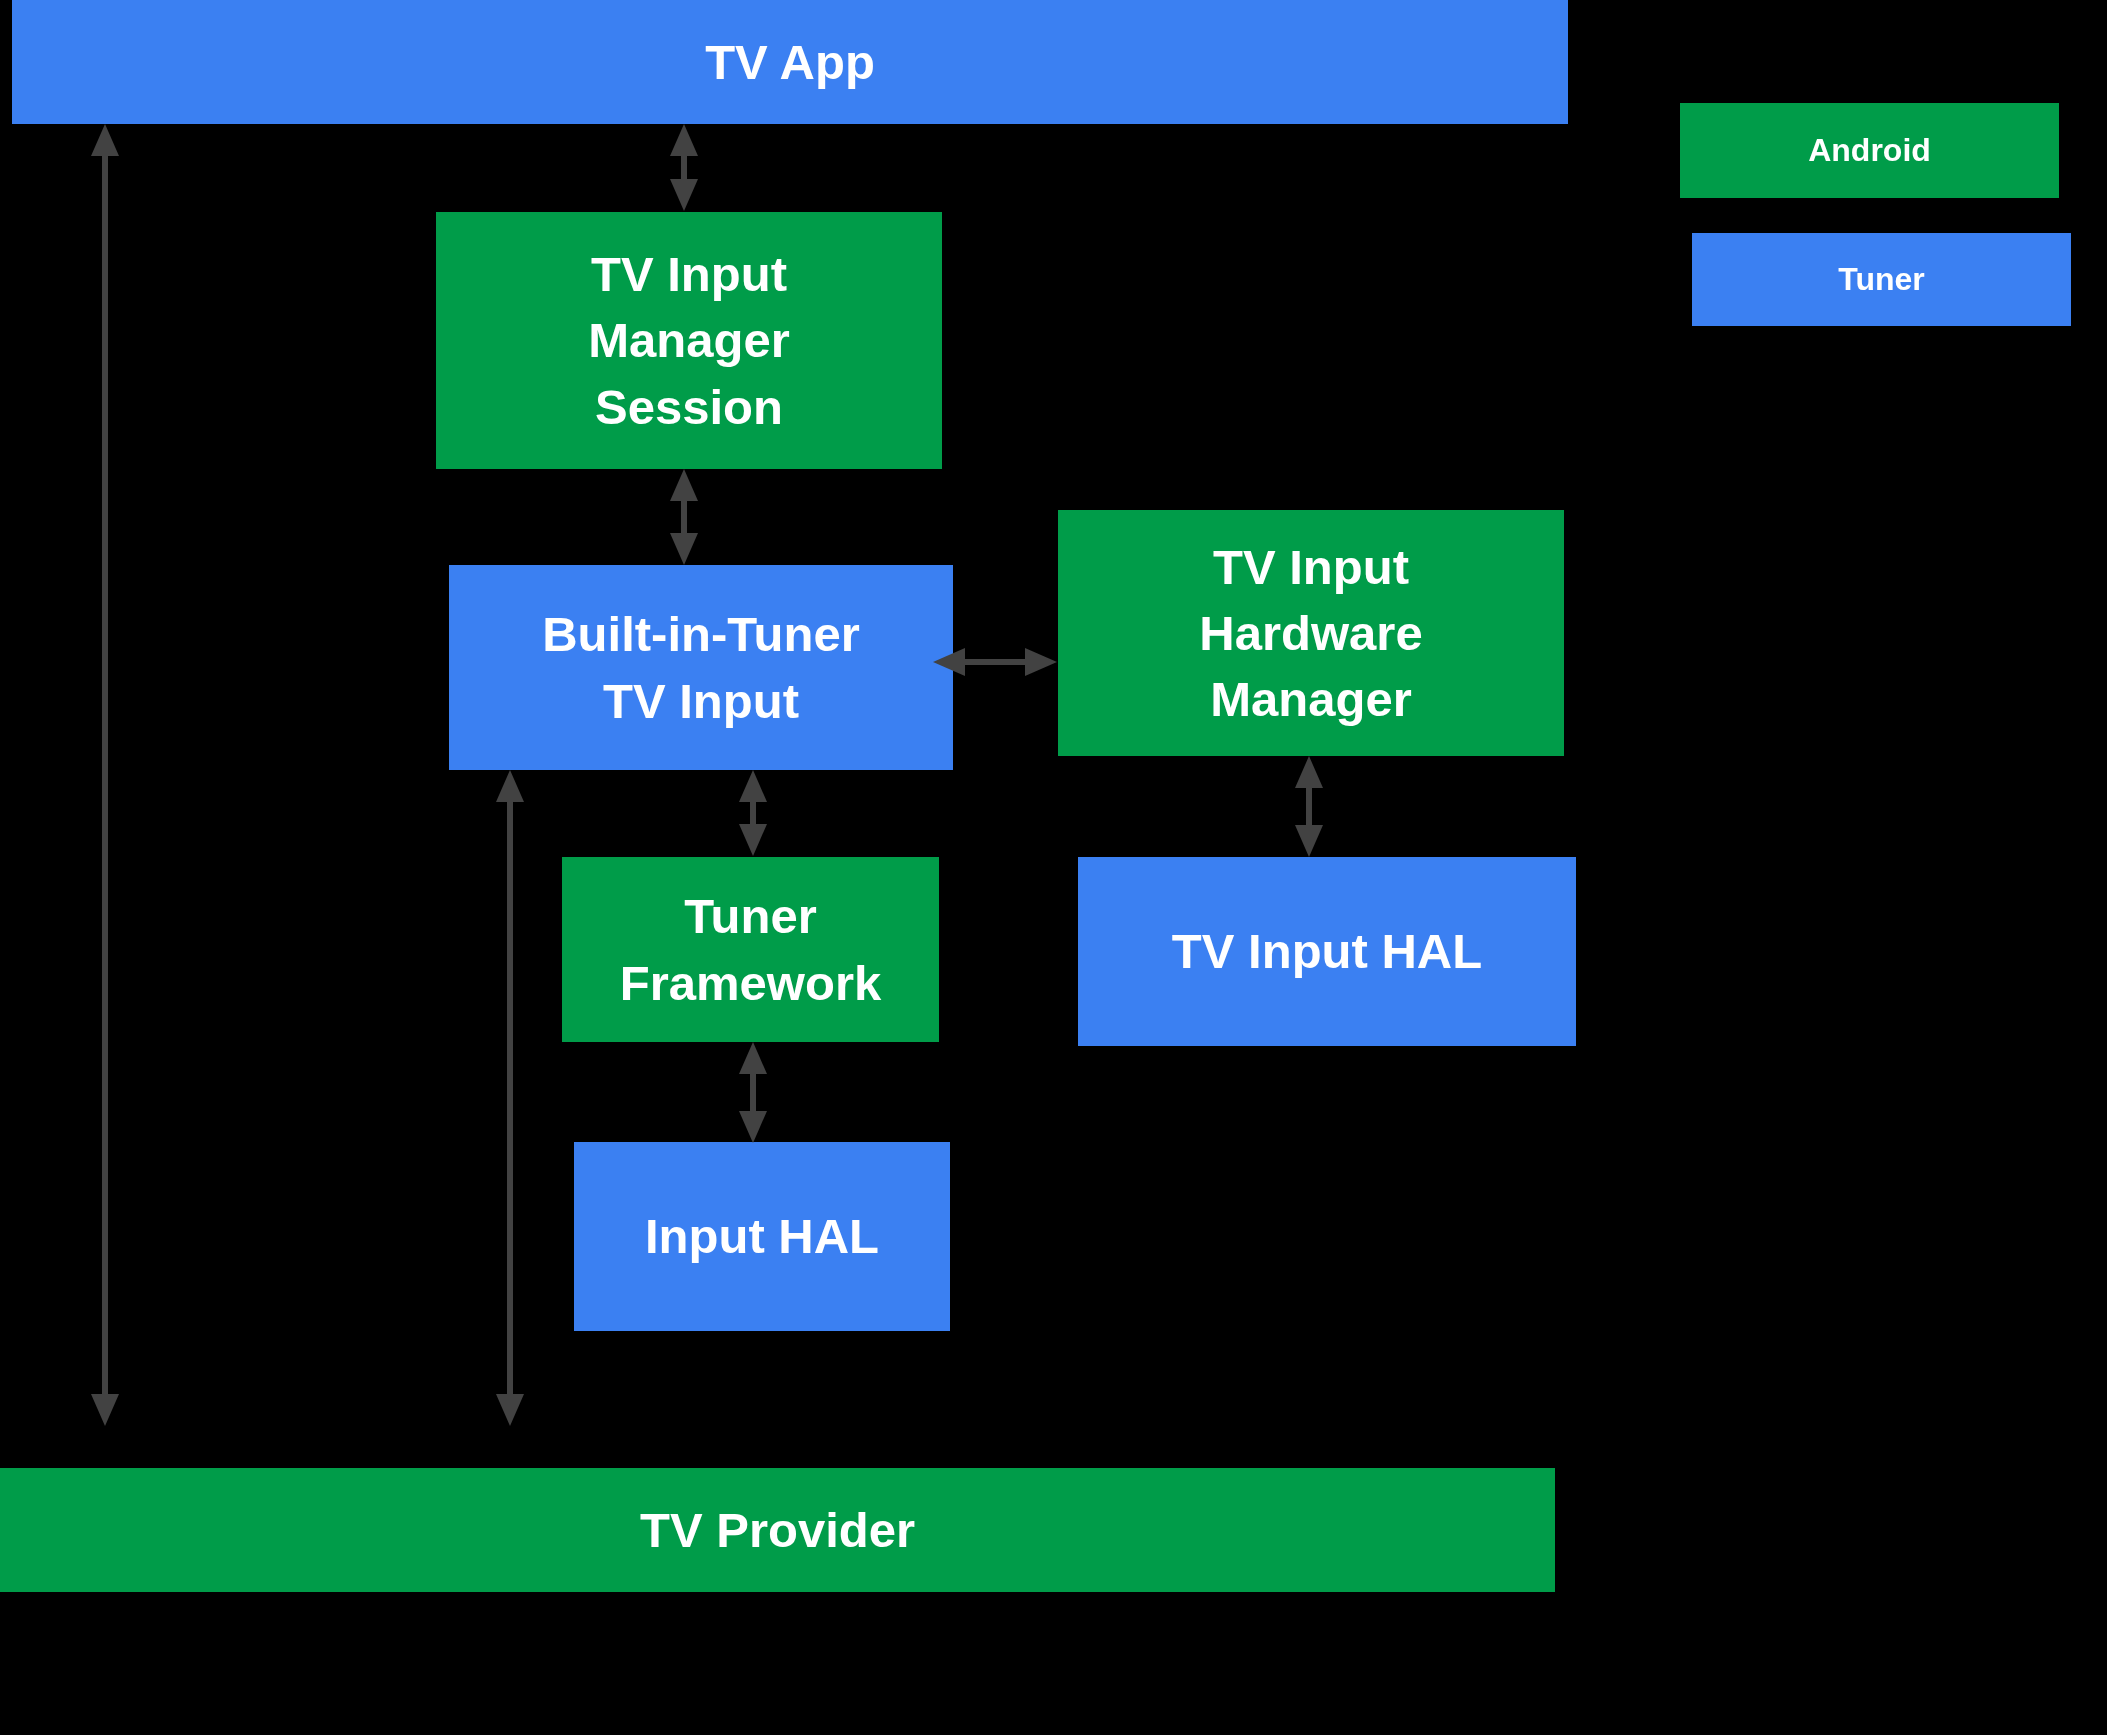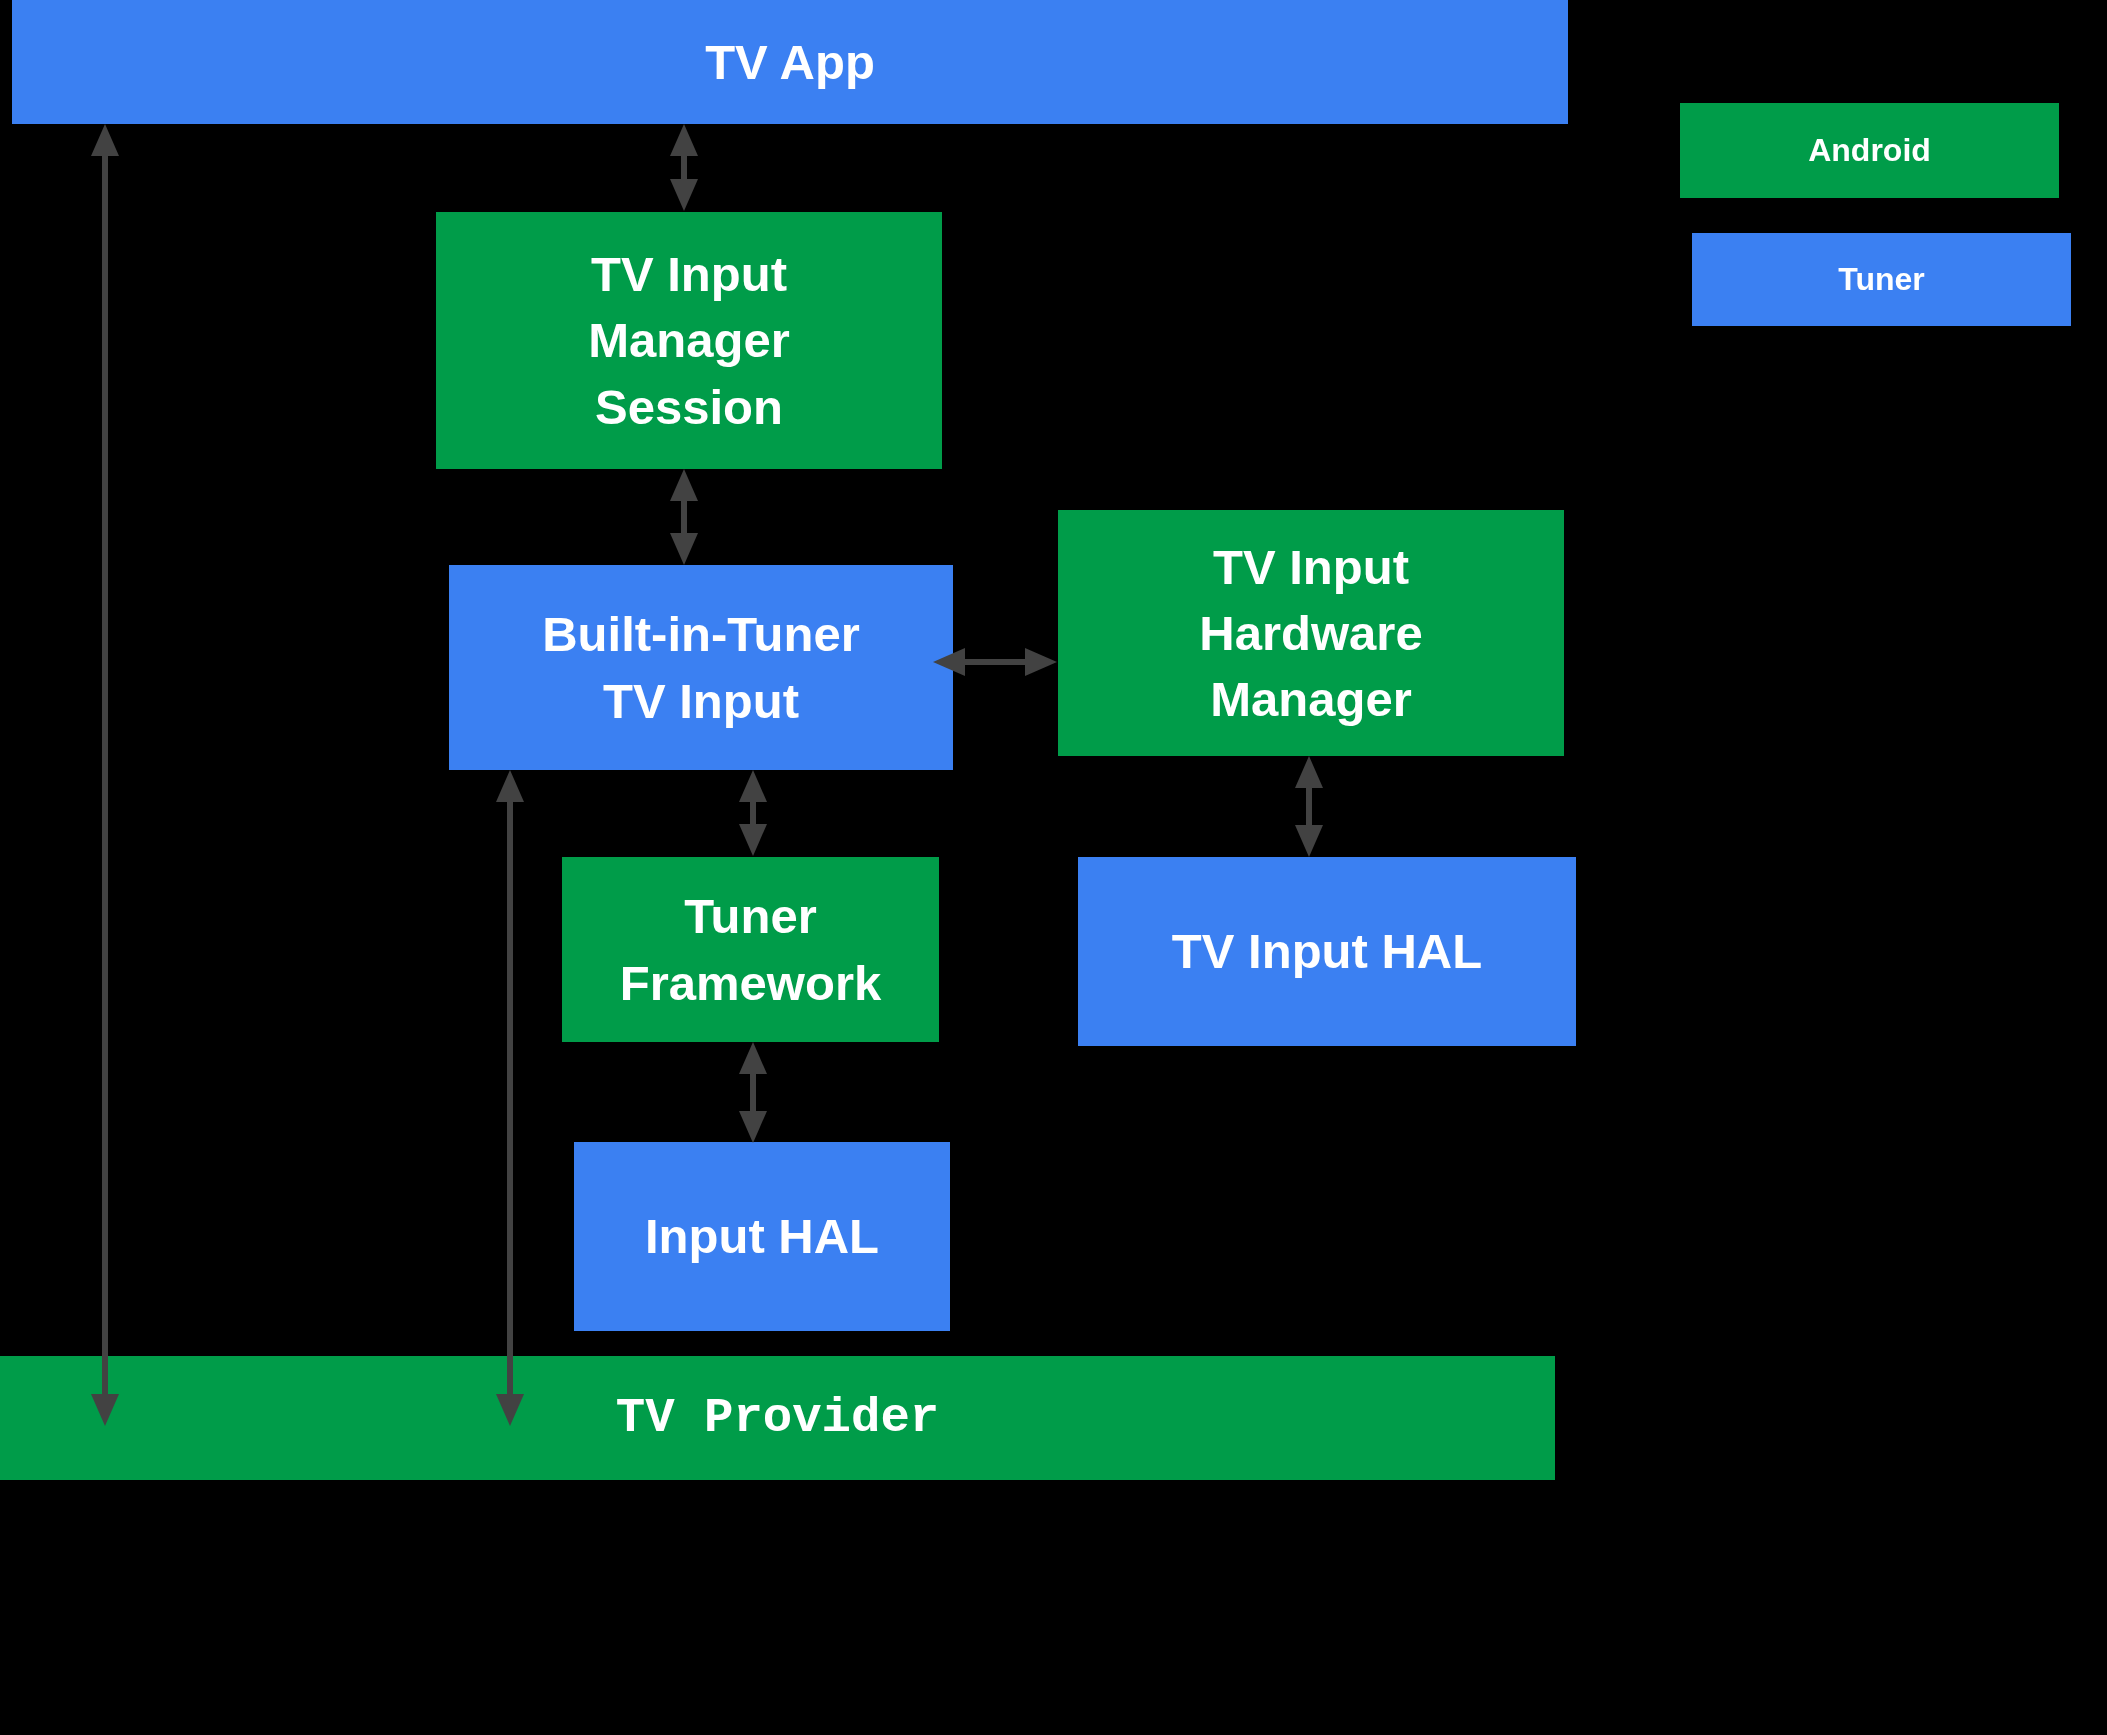--- a/index.html
+++ b/index.html
@@ -36,21 +36,21 @@
   .device  { background: var(--device, #3B80F2); margin-left: 12px; }
 
   
   #tv-app          { left: 0;      top: 0;      width: 1556px; height: 124px; }
   #session         { left: 436px;  top: 212px;  width: 506px;  height: 257px; }
   #builtin         { left: 437px;  top: 565px;  width: 504px;  height: 205px; }
   #hw-manager      { left: 1058px; top: 510px;  width: 506px;  height: 246px; }
   #tuner-framework { left: 562px;  top: 857px; width: 377px;  height: 185px; align-items: center; }
   #tv-input-hal    { left: 1066px; top: 857px; width: 498px;  height: 189px; }
   #tuner-hal       { left: 562px;  top: 1142px; width: 376px;  height: 189px; }
-  #tv-provider     { left: 0;      top: 1356px; width: 1555px; height: 124px; font-family: Liberation Mono, monospace; }
+  #tv-provider     { left: 0;      top: 1468px; width: 1555px; height: 124px; }
   #legend-android  { left: 1680px; top: 103px;  width: 379px;  height: 95px; }
   #legend-device   { left: 1680px; top: 233px;  width: 379px;  height: 93px; }
 
   
   .arrow { position: absolute; }
   .head { position: absolute; width: 0; height: 0; border-style: solid; }
   .head.up    { top: 0;    left: 0; border-width: 0 14.3px 32px 14.3px; border-color: transparent transparent var(--arrow,#424242) transparent; }
   .head.down  { bottom: 0; left: 0; border-width: 32px 14.3px 0 14.3px; border-color: var(--arrow,#424242) transparent transparent transparent; }
   .head.left  { left: 0;   top: 0;  border-width: 14.3px 32px 14.3px 0; border-color: transparent var(--arrow,#424242) transparent transparent; }
   .head.right { right: 0;  top: 0;  border-width: 14.3px 0 14.3px 32px; border-color: transparent transparent transparent var(--arrow,#424242); }

